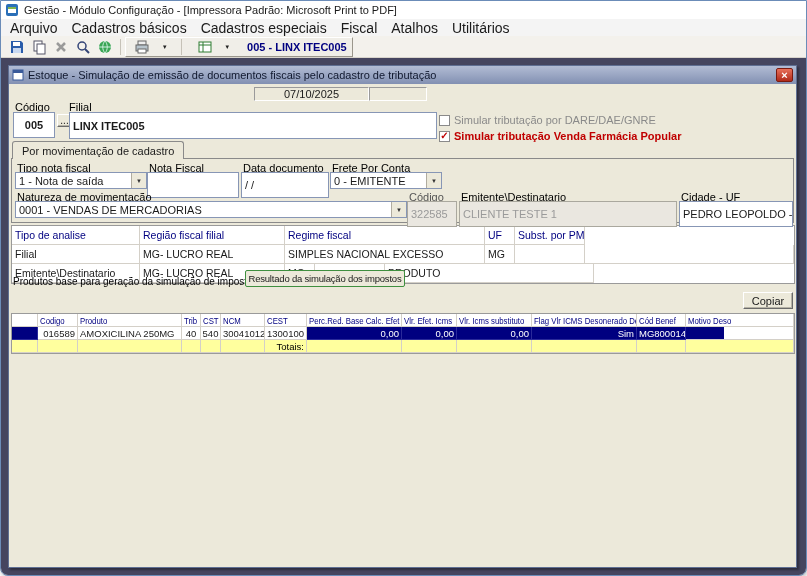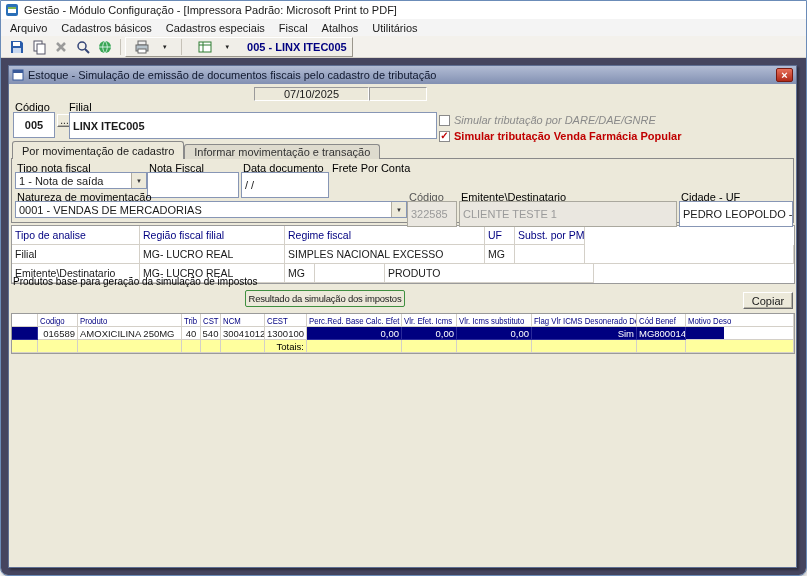--- a/index.html
+++ b/index.html
@@ -4,21 +4,21 @@
 <style>
   * { margin:0; padding:0; box-sizing:border-box; }
   html,body { background:#ffffff; }
   body { font-family:"Liberation Sans", sans-serif; }
   .window { position:relative; width:807px; height:576px; background:#f0f0f0;
             border:1px solid #6b8cb8; border-radius:0 0 8px 8px; overflow:hidden;
             font-size:11px; color:#1a1a1a; box-shadow:1px 2px 5px rgba(0,0,0,.25); }
   .titlebar { height:18px; background:#ffffff; display:flex; align-items:center; padding:0 4px; gap:5px; }
   .titlebar .title { font-size:11px; color:#1a1a1a; white-space:nowrap; }
   .menubar { height:17px; background:#f4f4f4; display:flex; align-items:center; padding-left:2px; }
-  .menu-item { padding:1px 7px; font-size:11px; cursor:default; }
+  .menu-item { padding:1px 7px; font-size:14px; cursor:default; }
   .toolbar { height:22px; background:#f3f1ec; border-bottom:1px solid #d8d4cc; display:flex; align-items:center; padding:0 5px; }
   .tbtn { width:22px; height:20px; display:flex; align-items:center; justify-content:center; }
   .tsep { width:1px; height:16px; background:#c6c2b8; margin:0 4px; }
   .tgroup { display:flex; align-items:center; height:20px; padding:0 5px; gap:8px;
             border:1px solid; border-color:#ffffff #9a968c #9a968c #ffffff; background:#f0eee8; }
   .company-label { font-weight:bold; color:#000080; font-size:11px; margin-left:8px; white-space:nowrap; }
   .ddarrow { font-size:7px; color:#222; padding:0 2px; }
 
   .mdi { position:absolute; top:57px; left:0; right:0; bottom:0; background:#45455f; }
   .child { position:absolute; left:7px; top:7px; width:789px; height:503px;
@@ -41,21 +41,21 @@
   .combo { position:absolute; background:#fff; border:1px solid #8796b5; display:flex; align-items:stretch; font-size:11px; }
   .combo .val { flex:1; padding:1px 3px; overflow:hidden; white-space:nowrap; align-self:center; }
   .combo .cbtn { width:15px; background:#ece9da; border-left:1px solid #b0aca0; display:flex;
                  align-items:center; justify-content:center; font-size:6px; color:#333; }
   .datebox { position:absolute; background:#ece9da; border:1px solid; border-color:#9a9a9a #ffffff #ffffff #9a9a9a;
              font-size:11px; display:flex; align-items:center; justify-content:center; }
   .chk { position:absolute; display:flex; align-items:center; gap:4px; font-size:11px; white-space:nowrap; }
   .chk .box { width:11px; height:11px; background:#fff; border:1px solid #8a8a8a; display:flex;
               align-items:center; justify-content:center; }
   .chk .mark { color:#c00000; font-weight:bold; font-size:10px; line-height:1; }
-  .chk.gray { color:#8a8a8a;font-style:italic; }
+  .chk.gray { color:#8a8a8a; }
   .chk.red { color:#c00000; font-weight:bold; }
 
   .tabs { position:absolute; left:3px; top:57px; height:18px; display:flex; align-items:flex-end; z-index:3; }
   .tab { border:1px solid #8a8a8a; border-bottom:none; border-radius:3px 3px 0 0; padding:0 9px;
          display:flex; align-items:center; font-size:11px; white-space:nowrap; }
   .tab.active { height:18px; background:#ece9da; }
   .tab.inactive { height:15px; background:#dedbce; color:#333; }
   .tabpanel { position:absolute; left:2px; top:74px; width:783px; height:65px;
               border:1px solid #8a8a8a; background:#ece9da; z-index:1; }
 
@@ -70,21 +70,21 @@
   .squeeze { display:inline-block; transform:scaleX(.82); transform-origin:0 50%; white-space:nowrap; }
   .c0{width:26px}.c1{width:40px}.c2{width:104px}.c3{width:19px}.c4{width:20px}.c5{width:44px}.c6{width:42px}
   .c7{width:95px}.c8{width:55px}.c9{width:75px}.c10{width:105px}.c11{width:49px}.c12{width:108px}
   .dark { background:#000080 !important; color:#fff; border-right-color:#2a2a9a; border-bottom-color:#2a2a9a; }
   .dark-part { background:linear-gradient(90deg,#000080 0,#000080 38px,#ffffff 38px) !important; color:#fff; }
   .tot { background:#ffff9e !important; color:#000; }
   .num { justify-content:flex-end; }
   .ctr { justify-content:center; }
   .section-lbl { position:absolute; font-size:10px; color:#000; white-space:nowrap; }
   .result-btn { position:absolute; border:1px solid #3f8f3f; border-radius:2px; background:#ece9da;
-                font-size:9.5px; letter-spacing:-0.2px; display:flex; align-items:center; justify-content:center;margin-top:20px; }
+                font-size:9.5px; letter-spacing:-0.2px; display:flex; align-items:center; justify-content:center; }
 </style>
 </head>
 <body>
 
 <div class="window">
 
   <div class="titlebar">
     <svg width="14" height="14">
       <rect x="1" y="1" width="12" height="12" rx="2" fill="#2a6fb8"></rect>
       <rect x="3" y="4" width="8" height="6" fill="#ffffff"></rect>
@@ -196,40 +196,41 @@
           <span class="box">
               <span class="mark">✓</span>
             </span>
           <span>Simular tributação Venda Farmácia Popular</span>
         </div>
 
         <div class="tabs">
           <div class="tab active">
             <span>Por movimentação de cadastro</span>
           </div>
-          <div class="tab inactive">
-            <span>Informar movimentação  e transação</span>
-          </div>
         </div>
         <div class="tabpanel"></div>
 
         <div class="lbl" style="left:8px; top:78px; z-index:2;">Tipo nota fiscal</div>
         <div class="combo" style="left:6px; top:88px; width:132px; height:17px; z-index:2;">
           <span class="val">1 - Nota de saída</span>
           <span class="cbtn">▼</span>
         </div>
         <div class="lbl" style="left:140px; top:78px; z-index:2;">Nota Fiscal</div>
         <div class="input" style="left:138px; top:88px; width:92px; height:17px; z-index:2;">
           <span></span>
         </div>
         <div class="lbl" style="left:234px; top:78px; z-index:2;">Data documento</div>
         <div class="input" style="left:232px; top:88px; width:88px; height:17px; z-index:2;">
           <span>/  /</span>
         </div>
         <div class="lbl" style="left:323px; top:78px; z-index:2;">Frete Por Conta</div>
+        <div class="combo" style="left:321px; top:88px; width:112px; height:17px; z-index:2;">
+          <span class="val">0 - EMITENTE</span>
+          <span class="cbtn">▼</span>
+        </div>
 
         <div class="lbl" style="left:8px; top:107px; z-index:2;">Natureza de movimentação</div>
         <div class="combo" style="left:6px; top:117px; width:392px; height:17px; z-index:2;">
           <span class="val">0001 - VENDAS DE MERCADORIAS</span>
           <span class="cbtn">▼</span>
         </div>
         <div class="lbl" style="left:400px; top:107px; z-index:2; color:#555;">Código</div>
         <div class="input disabled" style="left:398px; top:117px; width:50px; height:16px; z-index:2;">
           <span>322585</span>
         </div>

